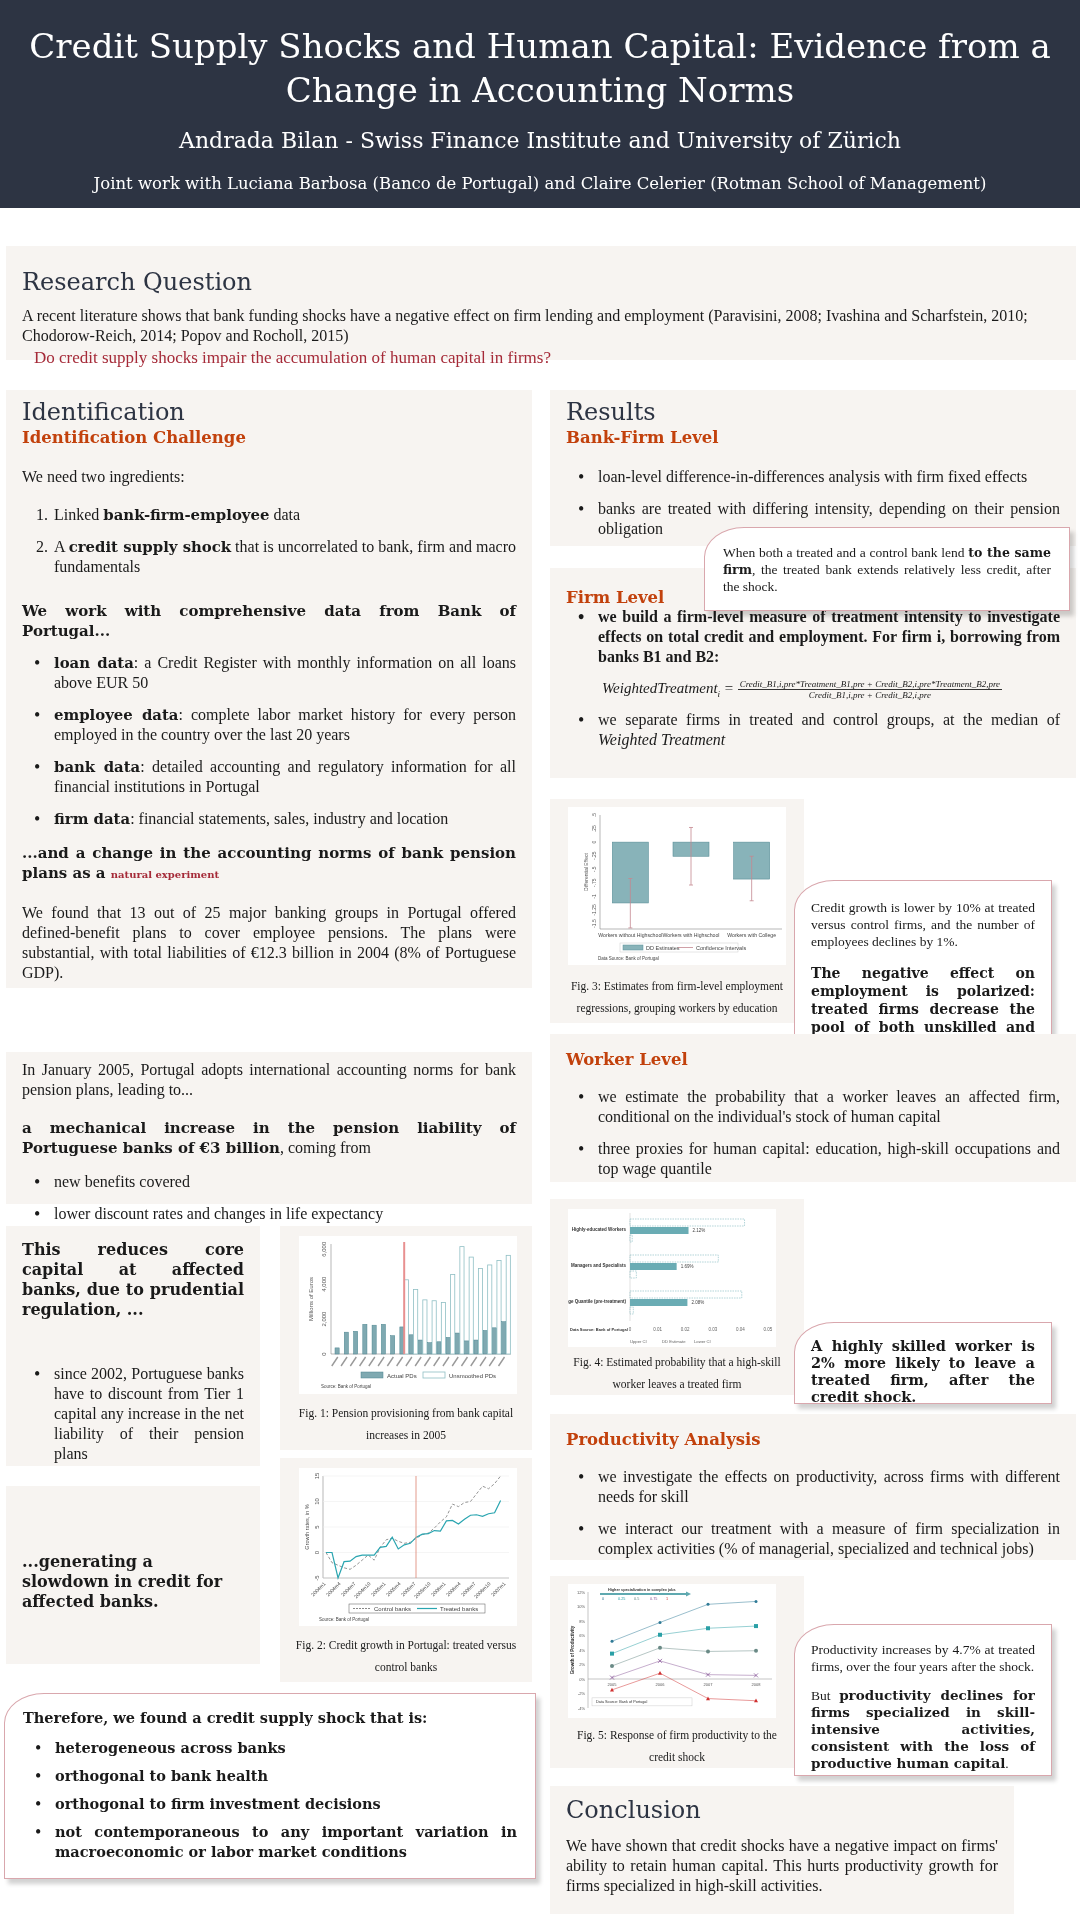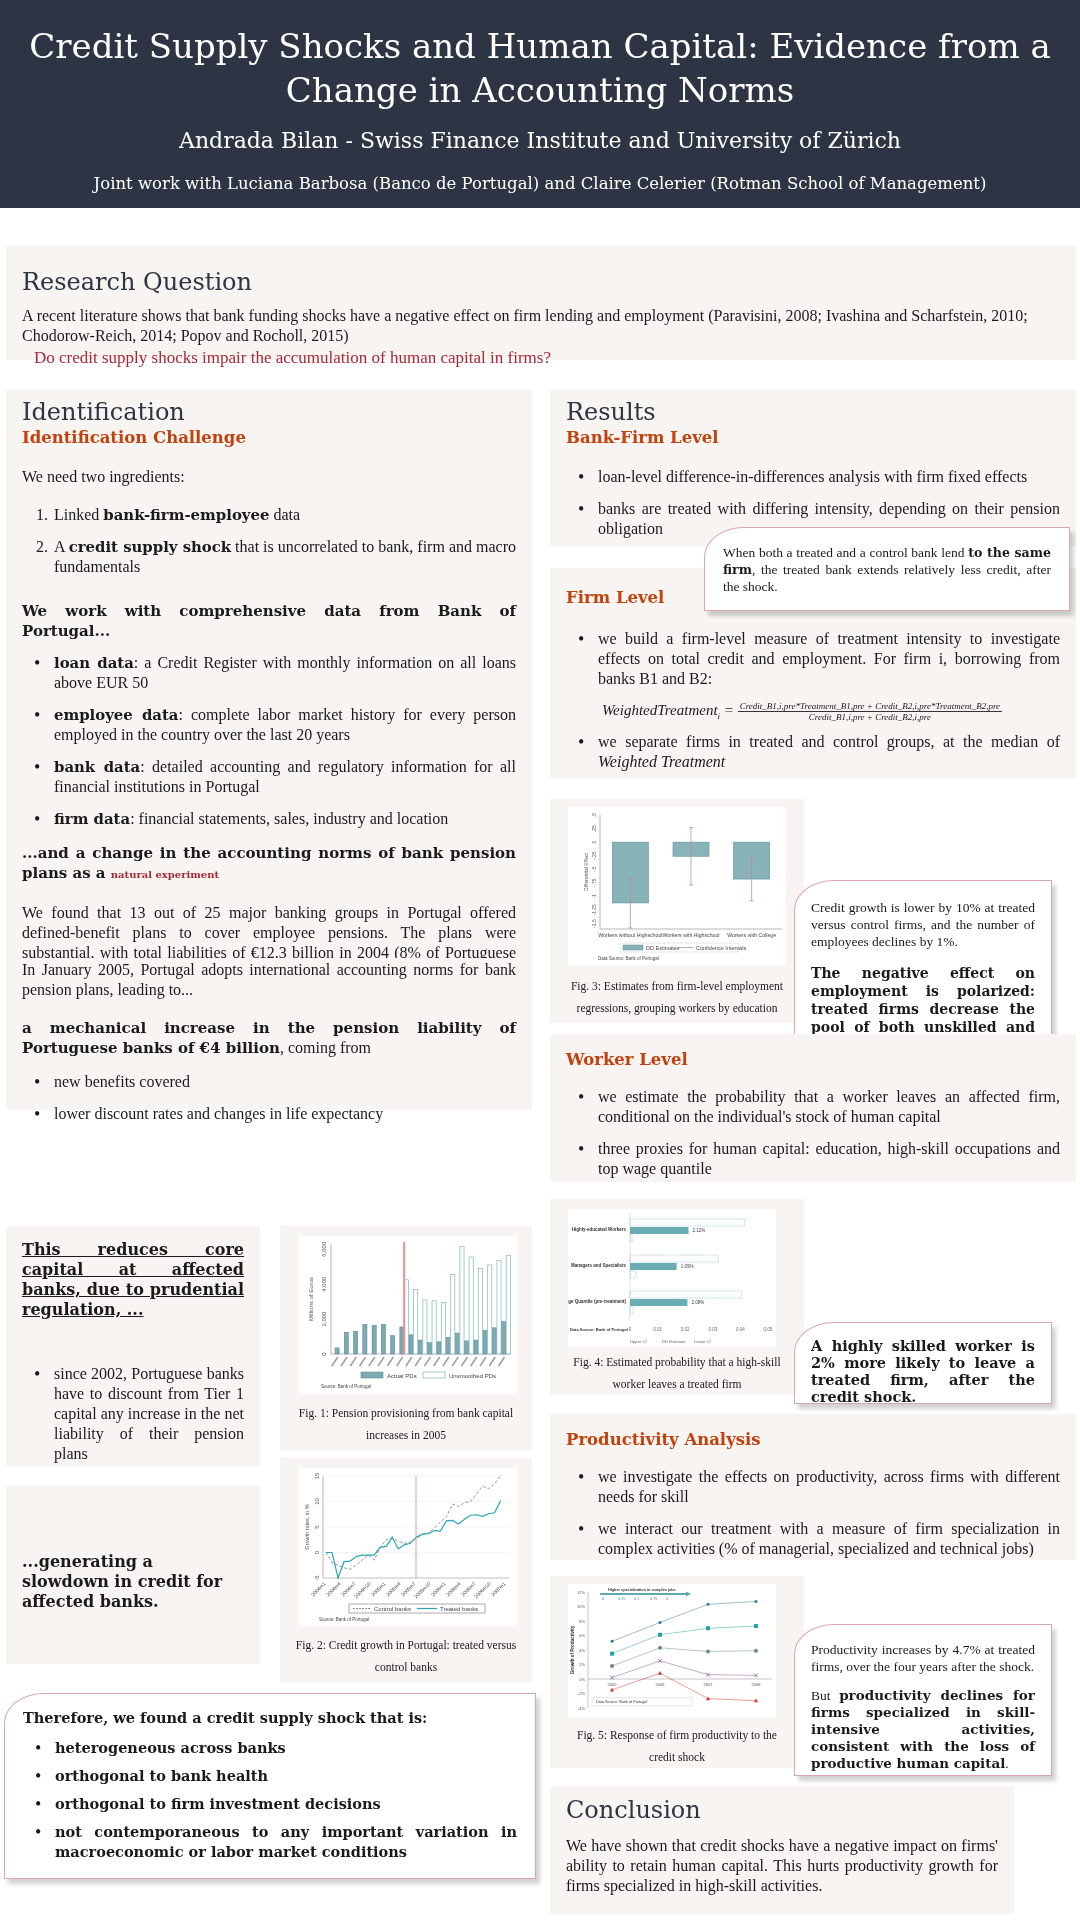--- a/index.html
+++ b/index.html
@@ -63,31 +63,31 @@
   <ul class="bl p" style="margin-top:12px;">
     <li><b>loan data</b><span>: a Credit Register with monthly information on all loans above EUR 50</span></li>
     <li><b>employee data</b><span>: complete labor market history for every person employed in the country over the last 20 years</span></li>
     <li><b>bank data</b><span>: detailed accounting and regulatory information for all financial institutions in Portugal</span></li>
     <li><b>firm data</b><span>: financial statements, sales, industry and location</span></li>
   </ul>
   <div class="p" style="margin-top:14px; font-size:15px;"><b style="font-size:15px;">...and a change in the accounting norms of bank pension plans as a </b><b class="red" style="font-size:10px;">natural experiment</b></div>
   <div class="p" style="margin-top:18px;">We found that 13 out of 25 major banking groups in Portugal offered defined-benefit plans to cover employee pensions. The plans were substantial, with total liabilities of €12.3 billion in 2004 (8% of Portuguese GDP).</div>
 </div>
 
-<div class="box" style="left:6px; top:958px; width:526px; height:152px; padding:2px 16px;">
+<div class="box" style="left:6px; top:1052px; width:526px; height:152px; padding:8px 16px;">
   <div class="p">In January 2005, Portugal adopts international accounting norms for bank pension plans, leading to...</div>
-  <div class="p" style="margin-top:18px;"><b style="font-size:15px;">a mechanical increase in the pension liability of Portuguese banks of €4 billion</b><span>, coming from</span></div>
+  <div class="p" style="margin-top:18px;"><b style="font-size:15px;">a mechanical increase in the pension liability of Portuguese banks of €3 billion</b><span>, coming from</span></div>
   <ul class="bl p" style="margin-top:14px;">
     <li>new benefits covered</li>
     <li>lower discount rates and changes in life expectancy</li>
   </ul>
 </div>
 
 <div class="box" style="left:6px; top:1226px; width:254px; height:240px; padding:14px 16px;">
-  <div class="p" style="text-align:justify;"><b style="font-size:16px; line-height:20px;text-decoration:underline;">This reduces core capital at affected banks, due to prudential regulation, ...</b></div>
+  <div class="p" style="text-align:justify;"><b style="font-size:16px; line-height:20px;">This reduces core capital at affected banks, due to prudential regulation, ...</b></div>
   <ul class="bl p" style="margin-top:44px;">
     <li>since 2002, Portuguese banks have to discount from Tier 1 capital any increase in the net liability of their pension plans</li>
   </ul>
 </div>
 
 <div class="box" style="left:6px; top:1486px; width:254px; height:178px; padding:66px 16px 0 16px;">
   <div class="p" style="text-align:left;"><b style="font-size:16px;">...generating a slowdown in credit for affected banks.</b></div>
 </div>
 
 <div class="fig" style="left:280px; top:1226px; width:252px; height:224px;">
@@ -218,21 +218,21 @@
   <div class="h1">Results</div>
   <div class="h2" style="margin-top:2px;">Bank-Firm Level</div>
   <ul class="bl p" style="margin-top:20px;">
     <li>loan-level difference-in-differences analysis with firm fixed effects</li>
     <li>banks are treated with differing intensity, depending on their pension obligation</li>
   </ul>
 </div>
 
 <div class="box" style="left:550px; top:568px; width:526px; height:210px; padding:10px 16px;">
   <div class="h2" style="margin-top:10px;">Firm Level</div>
-  <ul class="bl p" style="margin-top:22px;">
+  <ul class="bl p" style="font-weight:bold;">
     <li>we build a firm-level measure of treatment intensity to investigate effects on total credit and employment. For firm i, borrowing from banks B1 and B2:</li>
   </ul>
   <div style="display:flex; align-items:center; margin-left:36px; margin-top:2px; font-family:'Liberation Serif',serif; font-style:italic;">
     <span style="font-size:15px;"><span>WeightedTreatment</span><sub style="font-size:9px;">i</sub> =&nbsp;</span>
     <span style="display:inline-flex; flex-direction:column; align-items:center; font-size:9px;">
       <span style="border-bottom:1px solid #333; padding:0 2px;">Credit_B1,i,pre*Treatment_B1,pre + Credit_B2,i,pre*Treatment_B2,pre</span>
       <span>Credit_B1,i,pre + Credit_B2,i,pre</span>
     </span>
   </div>
   <ul class="bl p" style="margin-top:10px;">

